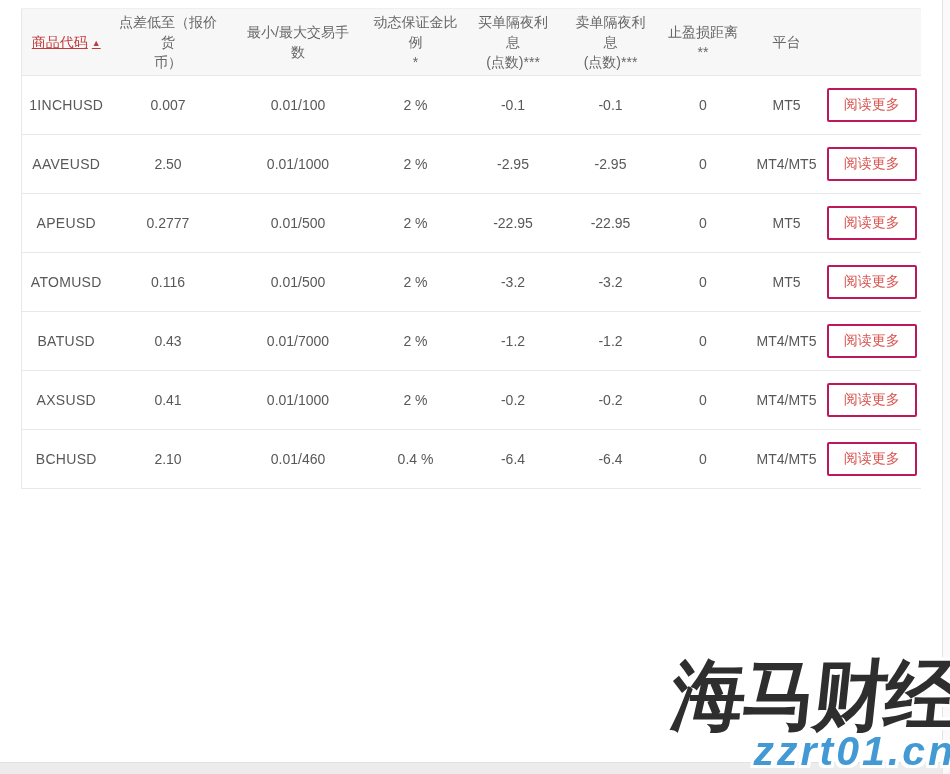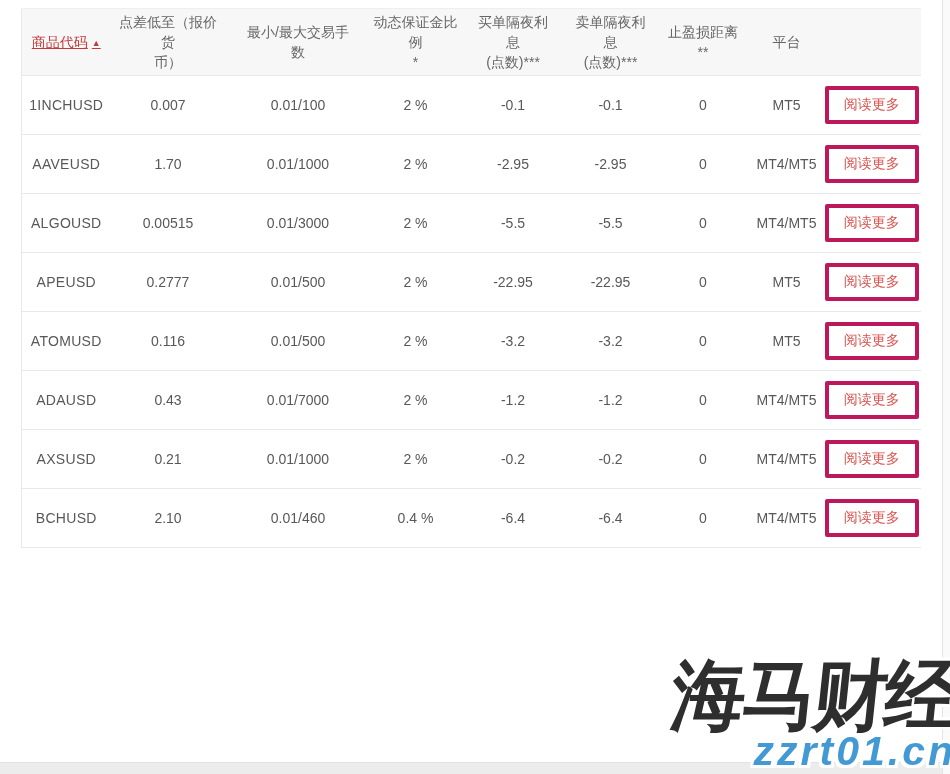--- a/index.html
+++ b/index.html
@@ -24,21 +24,21 @@
     text-align:center;vertical-align:middle;line-height:1.45;padding:0 2px;
   }
   th.sorted{color:#c13b3c;text-decoration:underline;}
   .sort-arrow{font-size:9px;color:#c13b3c;margin-left:4px;vertical-align:1px;}
   td{
     height:58px;font-size:14px;color:#58585a;text-align:center;
     vertical-align:middle;padding:0 2px;background:#ffffff;
   }
   td.cell-code{letter-spacing:.3px;}
   .read-more-btn{
-    display:inline-block;background:#ffffff;border:4px solid #be185d;
+    display:inline-block;background:#ffffff;border:2px solid #be185d;
     color:#d9534f;font-size:14px;font-family:inherit;
     padding:7px 15px;border-radius:2px;cursor:pointer;line-height:1.1;
   }
   .bottom-strip{
     position:absolute;left:0;top:762px;width:950px;height:12px;
     background:#ececec;border-top:1px solid #e2e2e2;
   }
   .scrollbar{
     position:absolute;right:0;top:0;width:7px;height:774px;
     background:#fafafa;border-left:1px solid #e4e4e4;
@@ -97,36 +97,25 @@
           <td class="cell-lots">0.01/100</td>
           <td class="cell-margin">2 %</td>
           <td class="cell-buy-swap">-0.1</td>
           <td class="cell-sell-swap">-0.1</td>
           <td class="cell-stop-distance">0</td>
           <td class="cell-platform">MT5</td>
           <td><button class="read-more-btn">阅读更多</button></td>
         </tr>
         <tr>
           <td class="cell-code">AAVEUSD</td>
-          <td class="cell-spread">1.70</td>
+          <td class="cell-spread">2.50</td>
           <td class="cell-lots">0.01/1000</td>
           <td class="cell-margin">2 %</td>
           <td class="cell-buy-swap">-2.95</td>
           <td class="cell-sell-swap">-2.95</td>
-          <td class="cell-stop-distance">0</td>
-          <td class="cell-platform">MT4/MT5</td>
-          <td><button class="read-more-btn">阅读更多</button></td>
-        </tr>
-        <tr>
-          <td class="cell-code">ALGOUSD</td>
-          <td class="cell-spread">0.00515</td>
-          <td class="cell-lots">0.01/3000</td>
-          <td class="cell-margin">2 %</td>
-          <td class="cell-buy-swap">-5.5</td>
-          <td class="cell-sell-swap">-5.5</td>
           <td class="cell-stop-distance">0</td>
           <td class="cell-platform">MT4/MT5</td>
           <td><button class="read-more-btn">阅读更多</button></td>
         </tr>
         <tr>
           <td class="cell-code">APEUSD</td>
           <td class="cell-spread">0.2777</td>
           <td class="cell-lots">0.01/500</td>
           <td class="cell-margin">2 %</td>
           <td class="cell-buy-swap">-22.95</td>
@@ -140,33 +129,33 @@
           <td class="cell-spread">0.116</td>
           <td class="cell-lots">0.01/500</td>
           <td class="cell-margin">2 %</td>
           <td class="cell-buy-swap">-3.2</td>
           <td class="cell-sell-swap">-3.2</td>
           <td class="cell-stop-distance">0</td>
           <td class="cell-platform">MT5</td>
           <td><button class="read-more-btn">阅读更多</button></td>
         </tr>
         <tr>
-          <td class="cell-code">ADAUSD</td>
+          <td class="cell-code">BATUSD</td>
           <td class="cell-spread">0.43</td>
           <td class="cell-lots">0.01/7000</td>
           <td class="cell-margin">2 %</td>
           <td class="cell-buy-swap">-1.2</td>
           <td class="cell-sell-swap">-1.2</td>
           <td class="cell-stop-distance">0</td>
           <td class="cell-platform">MT4/MT5</td>
           <td><button class="read-more-btn">阅读更多</button></td>
         </tr>
         <tr>
           <td class="cell-code">AXSUSD</td>
-          <td class="cell-spread">0.21</td>
+          <td class="cell-spread">0.41</td>
           <td class="cell-lots">0.01/1000</td>
           <td class="cell-margin">2 %</td>
           <td class="cell-buy-swap">-0.2</td>
           <td class="cell-sell-swap">-0.2</td>
           <td class="cell-stop-distance">0</td>
           <td class="cell-platform">MT4/MT5</td>
           <td><button class="read-more-btn">阅读更多</button></td>
         </tr>
         <tr>
           <td class="cell-code">BCHUSD</td>

